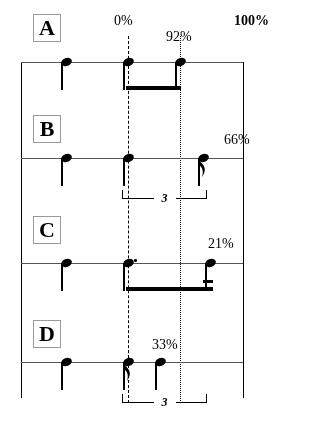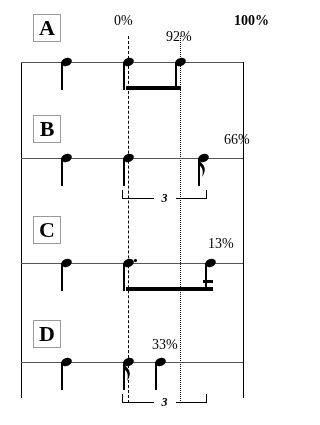--- a/index.html
+++ b/index.html
@@ -192,21 +192,21 @@
         <div class="t-v-left" style="left: 0px; background: rgb(0, 0, 0);"></div>
         <div class="t-v-right" style="right: 0px; background: rgb(0, 0, 0);"></div>
         <div class="t-h-left" style="left: 0px; width: 31.5px; background: rgb(0, 0, 0);"></div>
         <div class="t-h-right" style="left: 53.5px; width: 31.5px; background: rgb(0, 0, 0);"></div>
         <div class="t-num" style="left: 31.5px; width: 22px;">3</div>
       </div>
     </div>
     <div class="row" style="position: absolute; left: 0px; top: 0px; width: 100%; height: 100%; pointer-events: none;">
       <div class="staff-line" style="left: 21px; top: 263px; width: 222px; background: rgb(85, 85, 85);"></div>
       <div class="row-badge" style="left: 33px; top: 216px; border-color: rgb(154, 154, 154);">C</div>
-      <div class="axis-label" style="left: 208px; top: 237px;">13%</div>
+      <div class="axis-label" style="left: 208px; top: 237px;">21%</div>
       <div class="note" style="left: 0px; top: 0px;">
         <div class="notehead" style="left: 61px; top: 259px; background: rgb(0, 0, 0);"></div>
         <div class="stem" style="left: 61px; top: 263px; height: 28px; background: rgb(0, 0, 0);"></div>
       </div>
       <div class="note" style="left: 0px; top: 0px;">
         <div class="notehead" style="left: 123px; top: 259px; background: rgb(0, 0, 0);"></div>
         <div class="stem" style="left: 123px; top: 263px; height: 28px; background: rgb(0, 0, 0);"></div>
         <div class="aug-dot" style="left: 134px; top: 259px; background: rgb(0, 0, 0);"></div>
       </div>
       <div class="note" style="left: 0px; top: 0px;">

